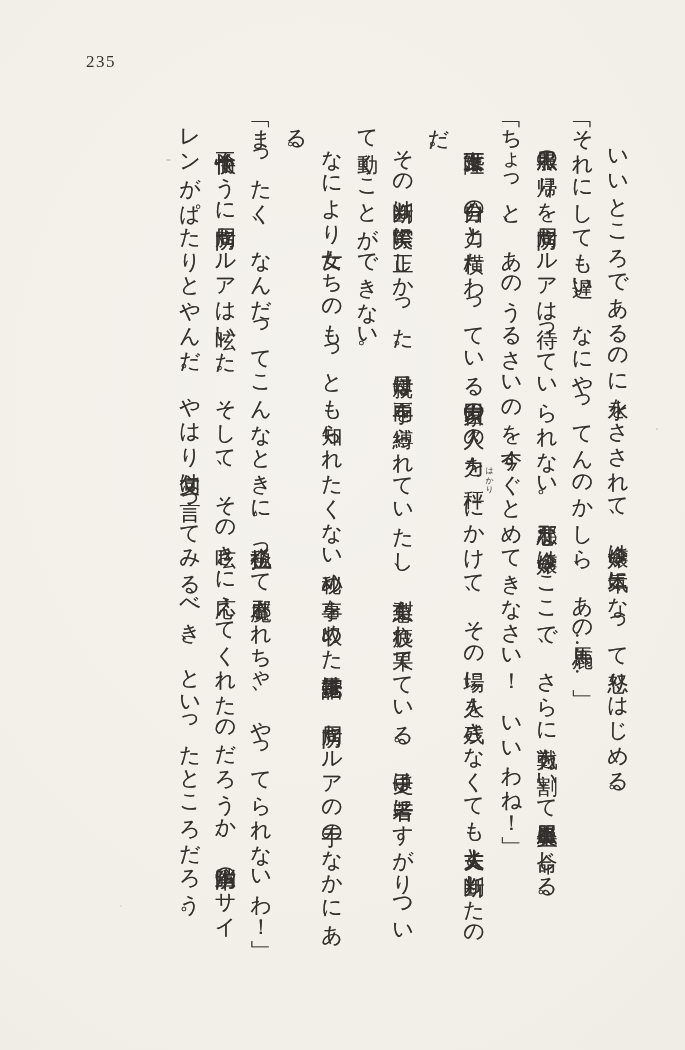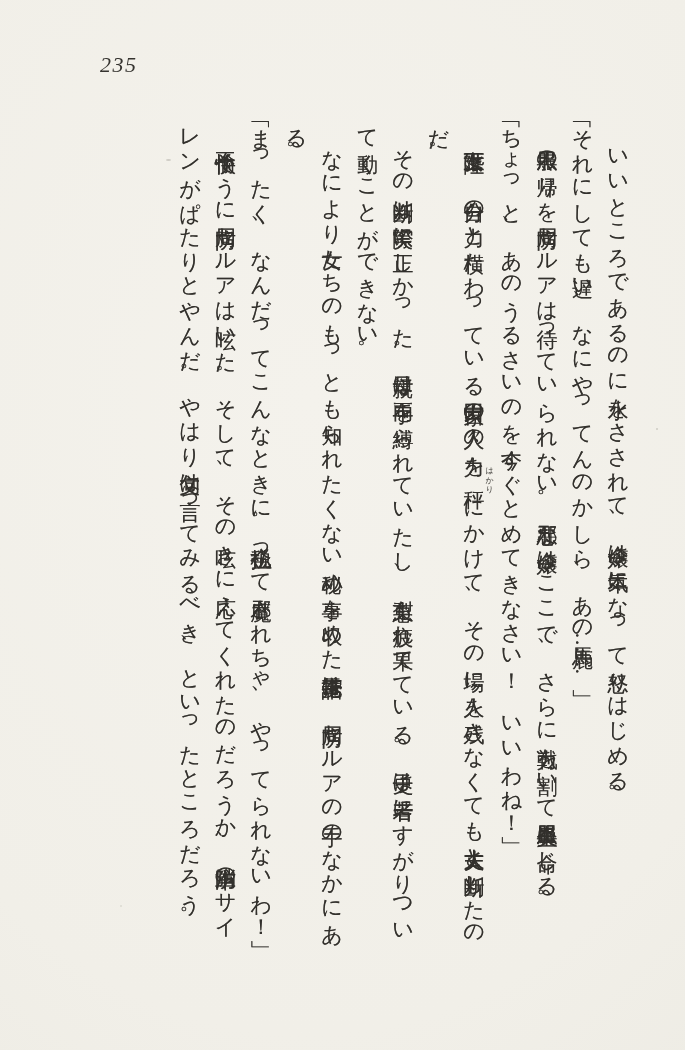--- a/index.html
+++ b/index.html
@@ -16,23 +16,22 @@
     position: absolute;
     inset: 0;
     width: 685px;
     height: 1050px;
     background:
       radial-gradient(130% 110% at 45% 38%, #f4f2ec 0%, #f1efe8 55%, #eae8e0 100%);
   }
   .page-number {
     position: absolute;
     top: 52px;
-    left: 100px;
-    font-style: italic;
-    font-size: 22px;
+    left: 86px;
+    font-size: 17px;
     letter-spacing: 1.5px;
     color: #35332f;
   }
   .text-block {
     position: absolute;
     top: 114px;
     right: 50px;
     width: 568px;
     height: 836px;
     writing-mode: vertical-rl;

